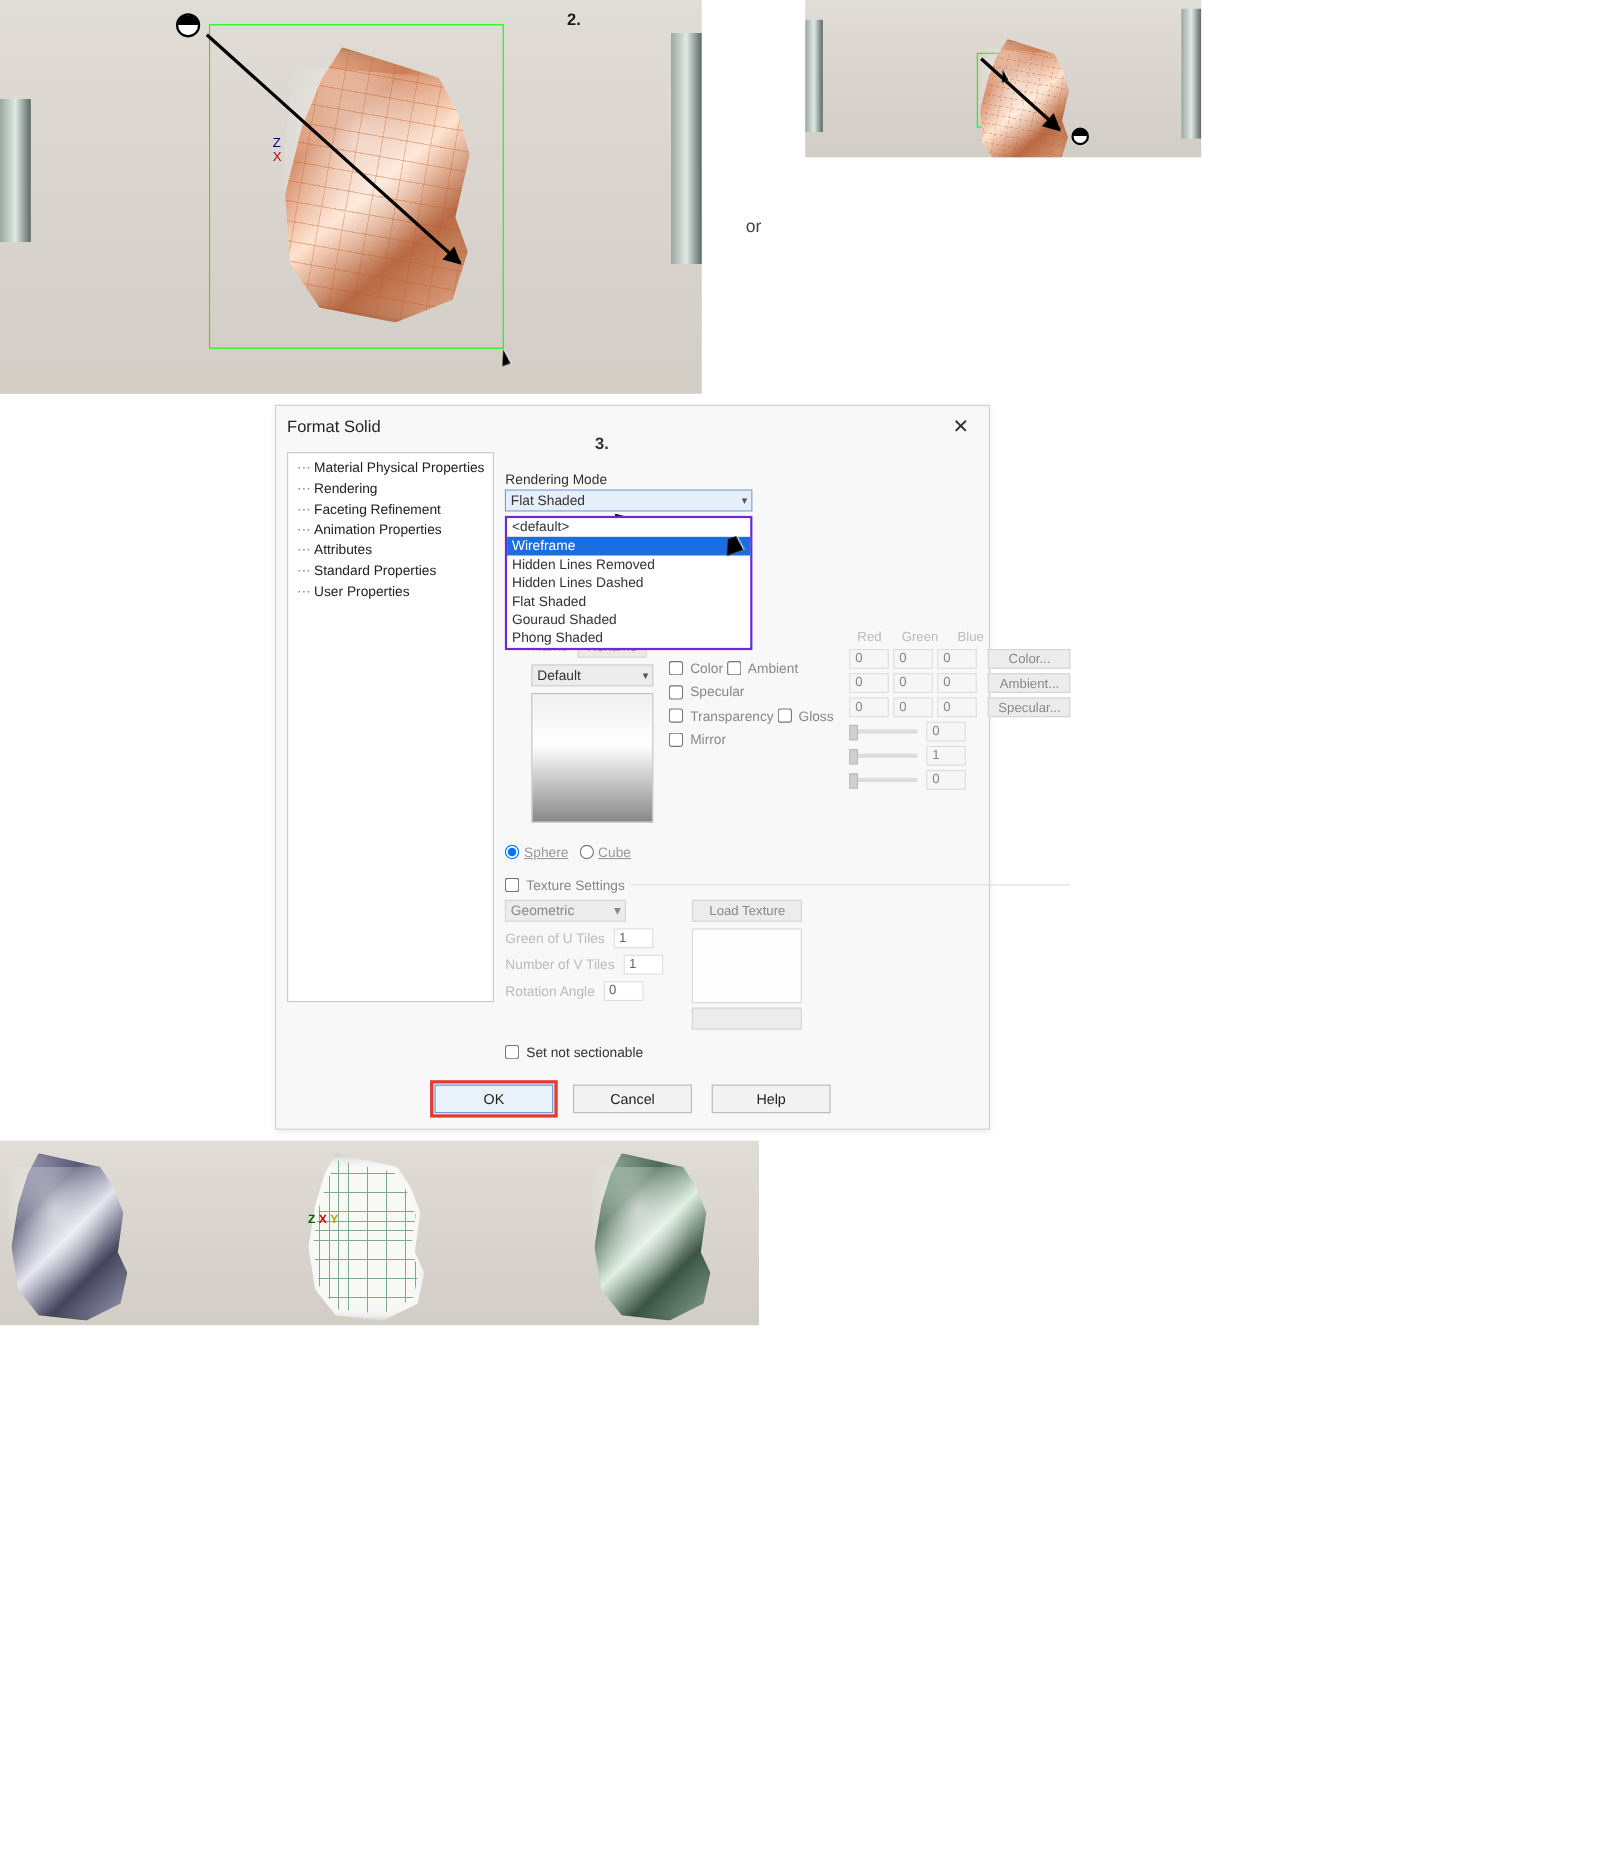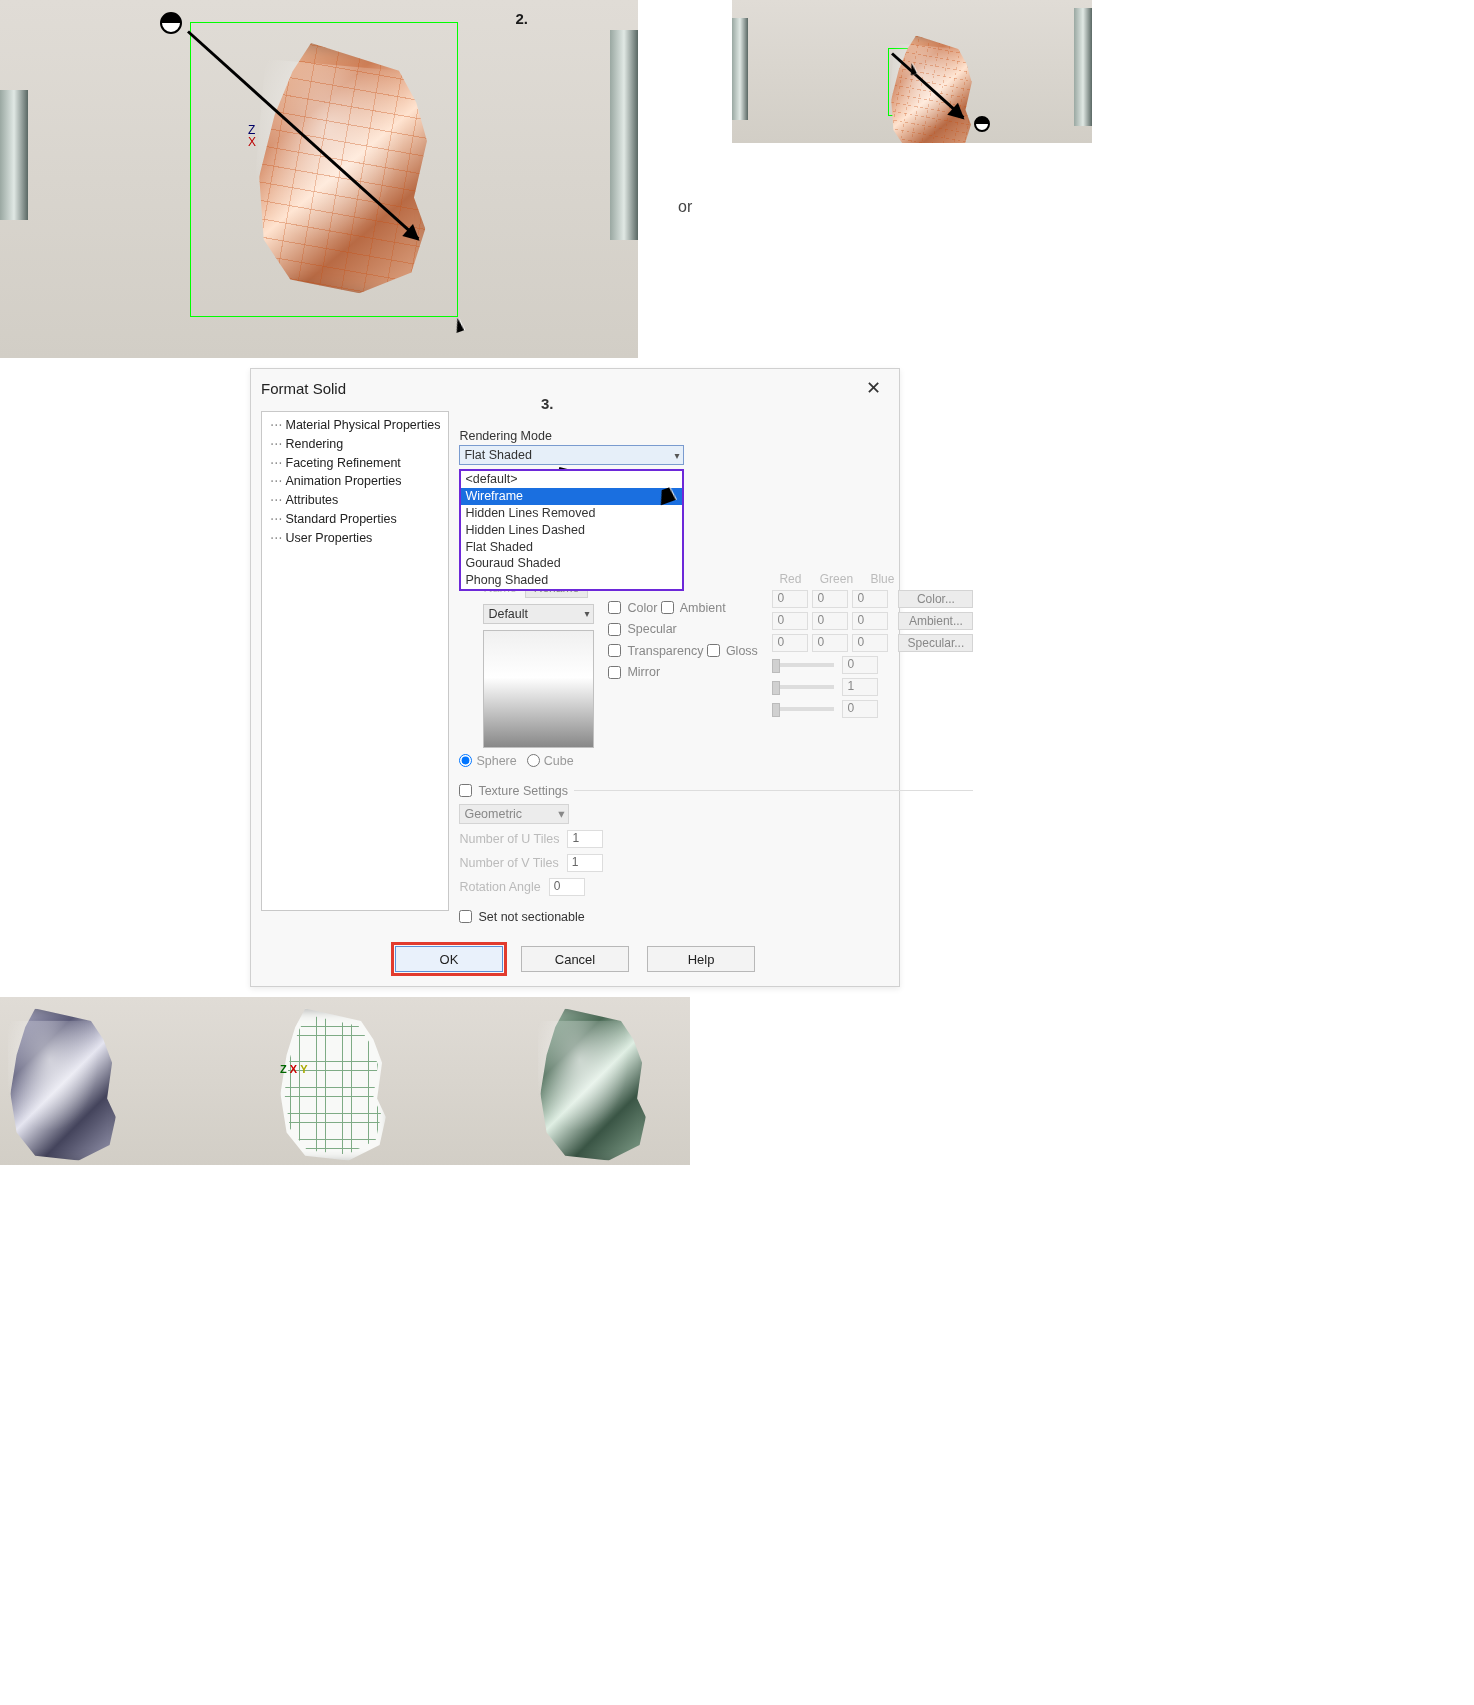--- a/index.html
+++ b/index.html
@@ -149,21 +149,21 @@
   .dropdown .hl { background:#1a6fe0; color:#fff; }
   .dd-cursor { position:absolute; right:8px; top:18px; }
   
   .chk { display:inline-flex; align-items:center; gap:6px; }
   .chk input { width:13px; height:13px; }
   .section { margin-top: 90px; }
   .row { display:flex; align-items:center; gap:8px; margin-top:6px;margin-left:24px; }
   .lbl-dim { color:#bbb; }
   .btn-s { height:20px; border:1px solid #d2d2d2; background:#eaeaea; color:#888; padding:0 8px; font-size:12px; }
   .swatch { width:122px; height:118px; border:1px solid #c0c0c0; background:linear-gradient(to bottom,#f0f0f0,#fff 40%,#888 100%); }
-  .radio-row { display:flex; gap:10px; margin-top:6px; color:#999; }
+  .radio-row { display:flex; gap:10px; margin-top:20px; color:#999;text-decoration:underline; }
   .radio-row label { display:flex; align-items:center; gap:4px; }
   .cols { display:flex; gap:14px; }
   .colL { width:135px; }
   .colM { width:150px; padding-top:24px; }
   .colR { flex:1; padding-top:0; }
   .rgb-head { display:flex; gap:10px; margin-left:0; color:#bbb; font-size:12px;}
   .rgb-head span { width:36px; text-align:center; }
   .numrow { display:flex; gap:4px; align-items:center; margin-top:4px; }
   .num { width:36px; height:18px; border:1px solid #ddd; background:#f6f6f6; text-align:left; padding:0 4px; color:#888; font-size:12px;}
   .btn-c { width:75px; height:18px; border:1px solid #d4d4d4; background:#ececec; color:#888; font-size:12px; margin-left:6px;}
@@ -395,32 +395,37 @@
                 </label>
               <span class="line"></span>
             </div>
             <div class="tex-grid">
               <div class="tl">
                 <div class="combo2">
                   <span>Geometric</span>
                     <span class="chev">▾</span>
                 </div>
                 <div class="trow">
-                    <span>Number of U Tiles</span>
+                    <span>Green of U Tiles</span>
                     <div class="nm">1</div>
                   </div>
                 <div class="trow">
                     <span>Number of V Tiles</span>
                     <div class="nm">1</div>
                   </div>
                 <div class="trow">
                     <span>Rotation Angle</span>
                     <div class="nm">0</div>
                   </div>
               </div>
+              <div class="tr">
+                <button class="load-tex">Load Texture</button>
+                <div class="texprev"></div>
+                <div class="texsel"></div>
+              </div>
             </div>
           </div>
 
           <div class="sns">
             <label class="chk">
               <input type="checkbox" style="">
                 <span>Set not sectionable</span>
             </label>
           </div>
         </div>

